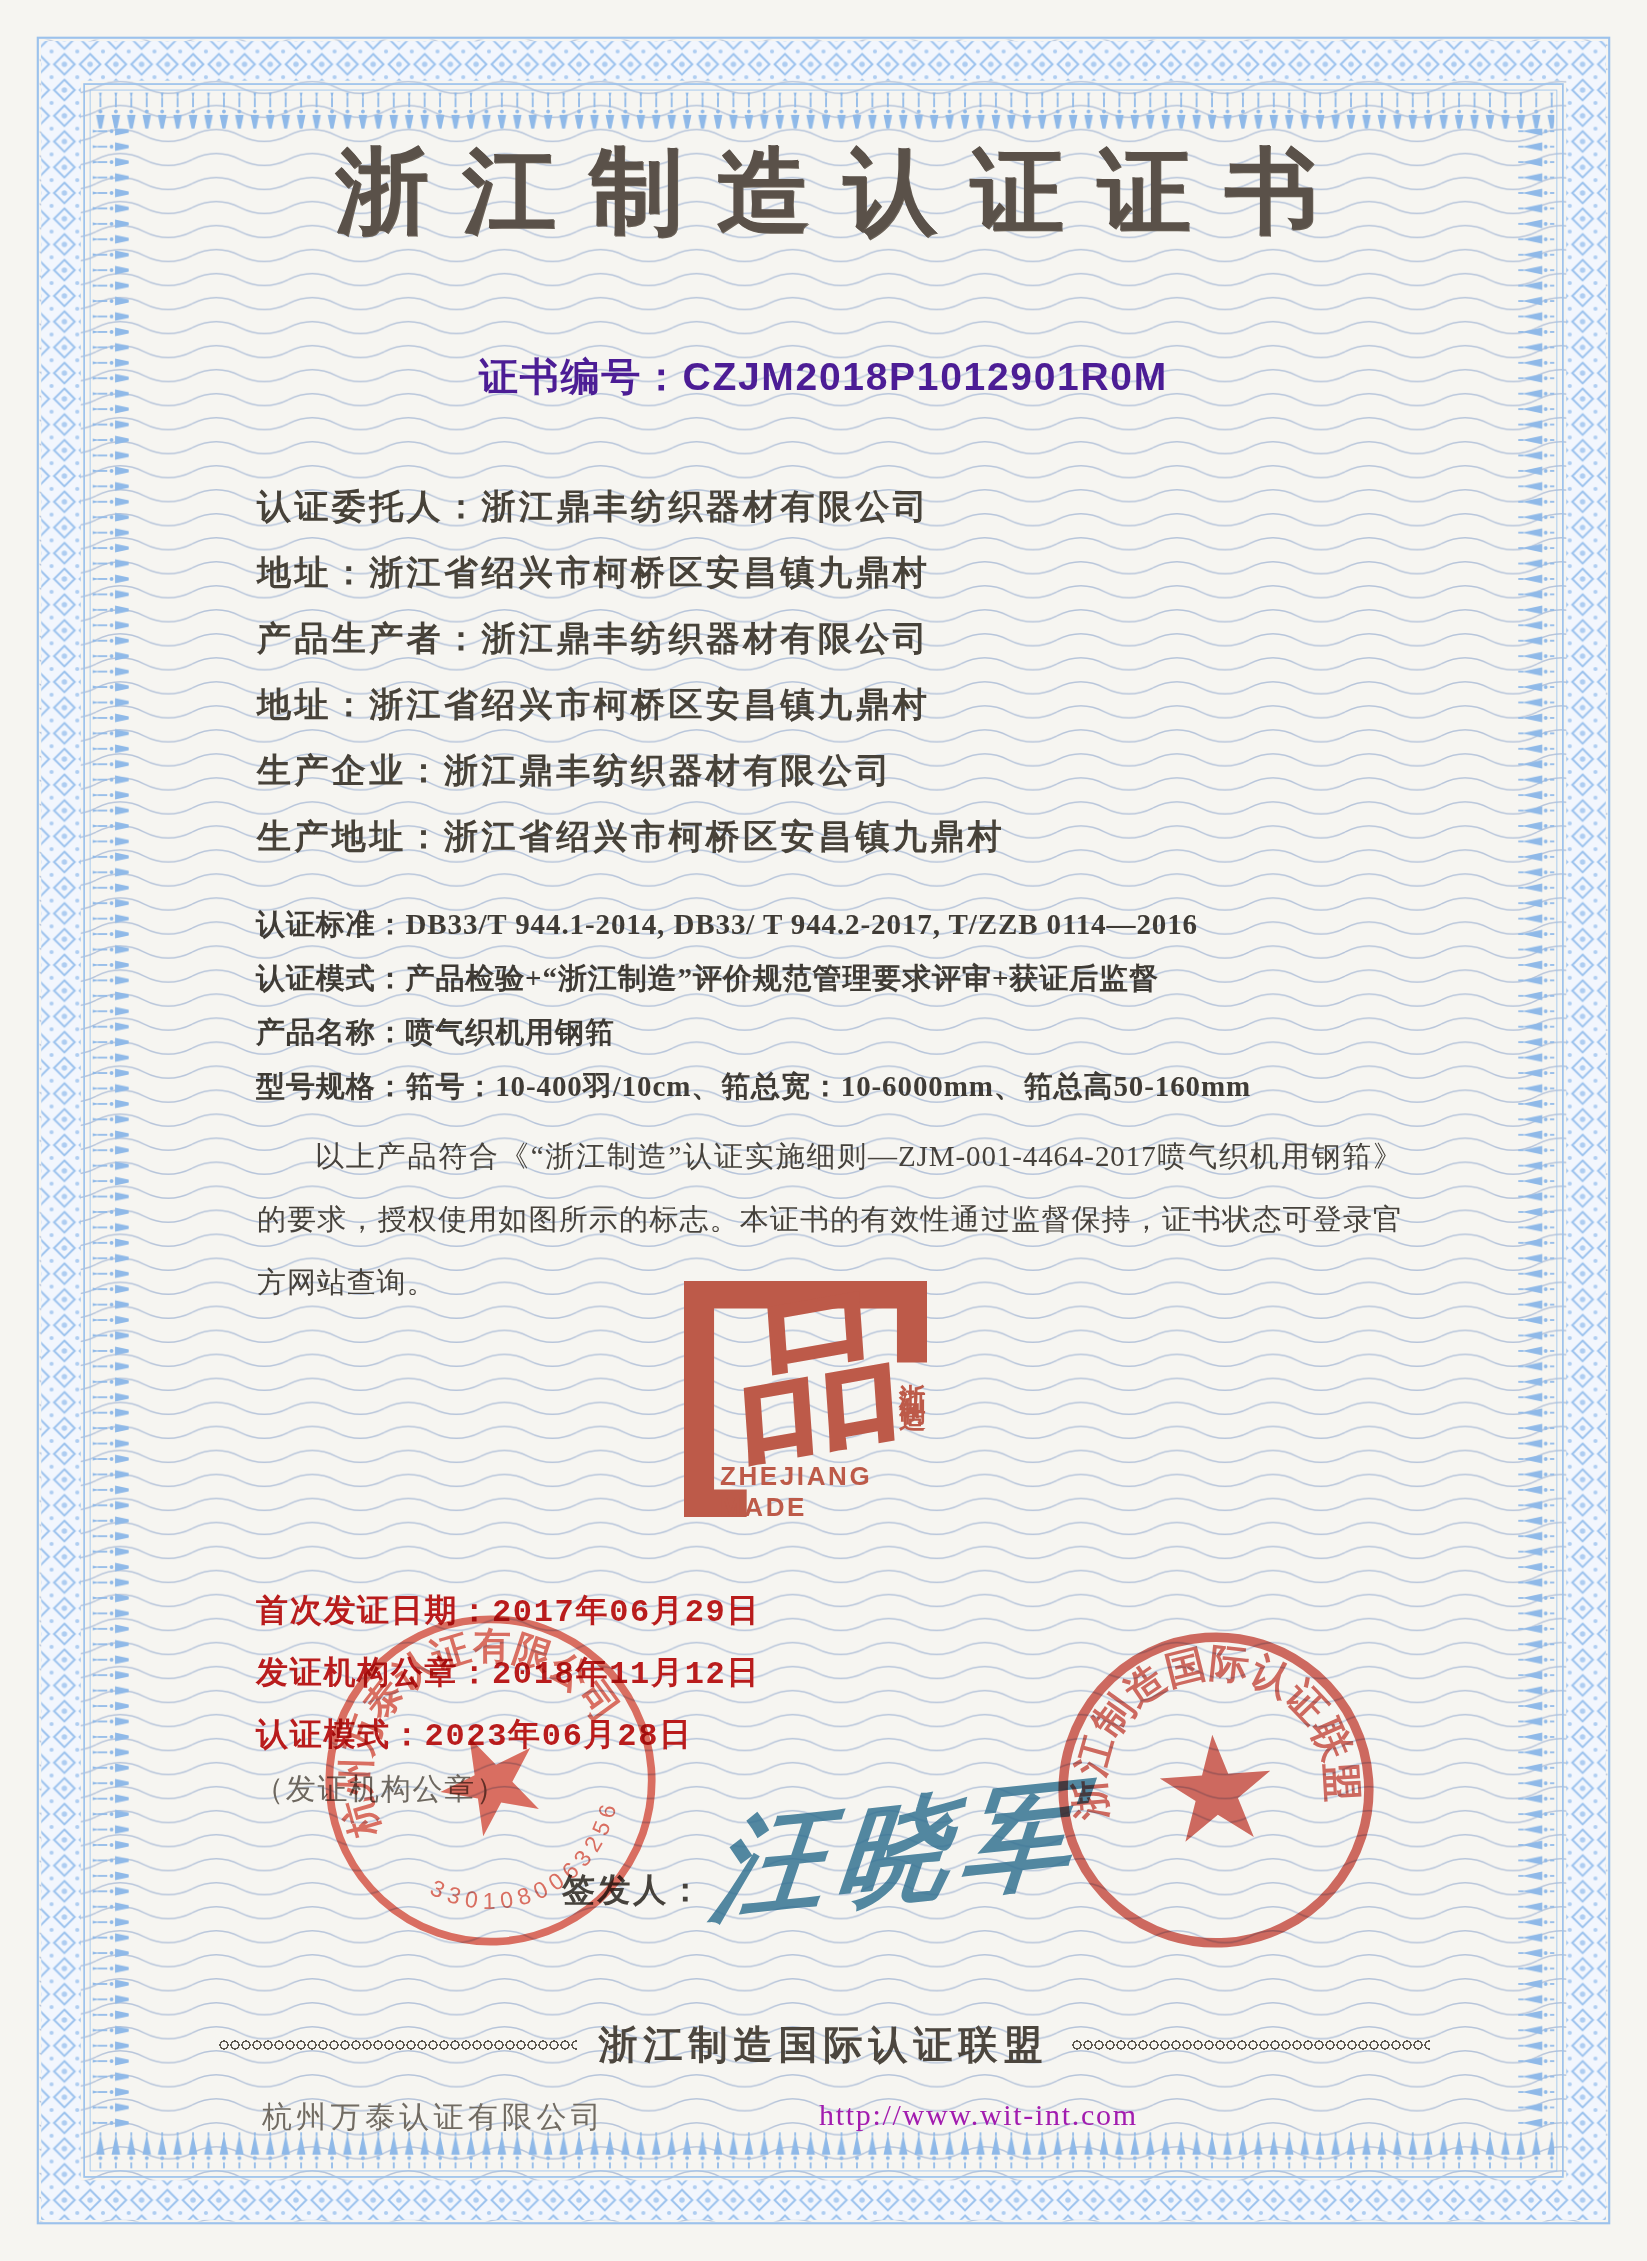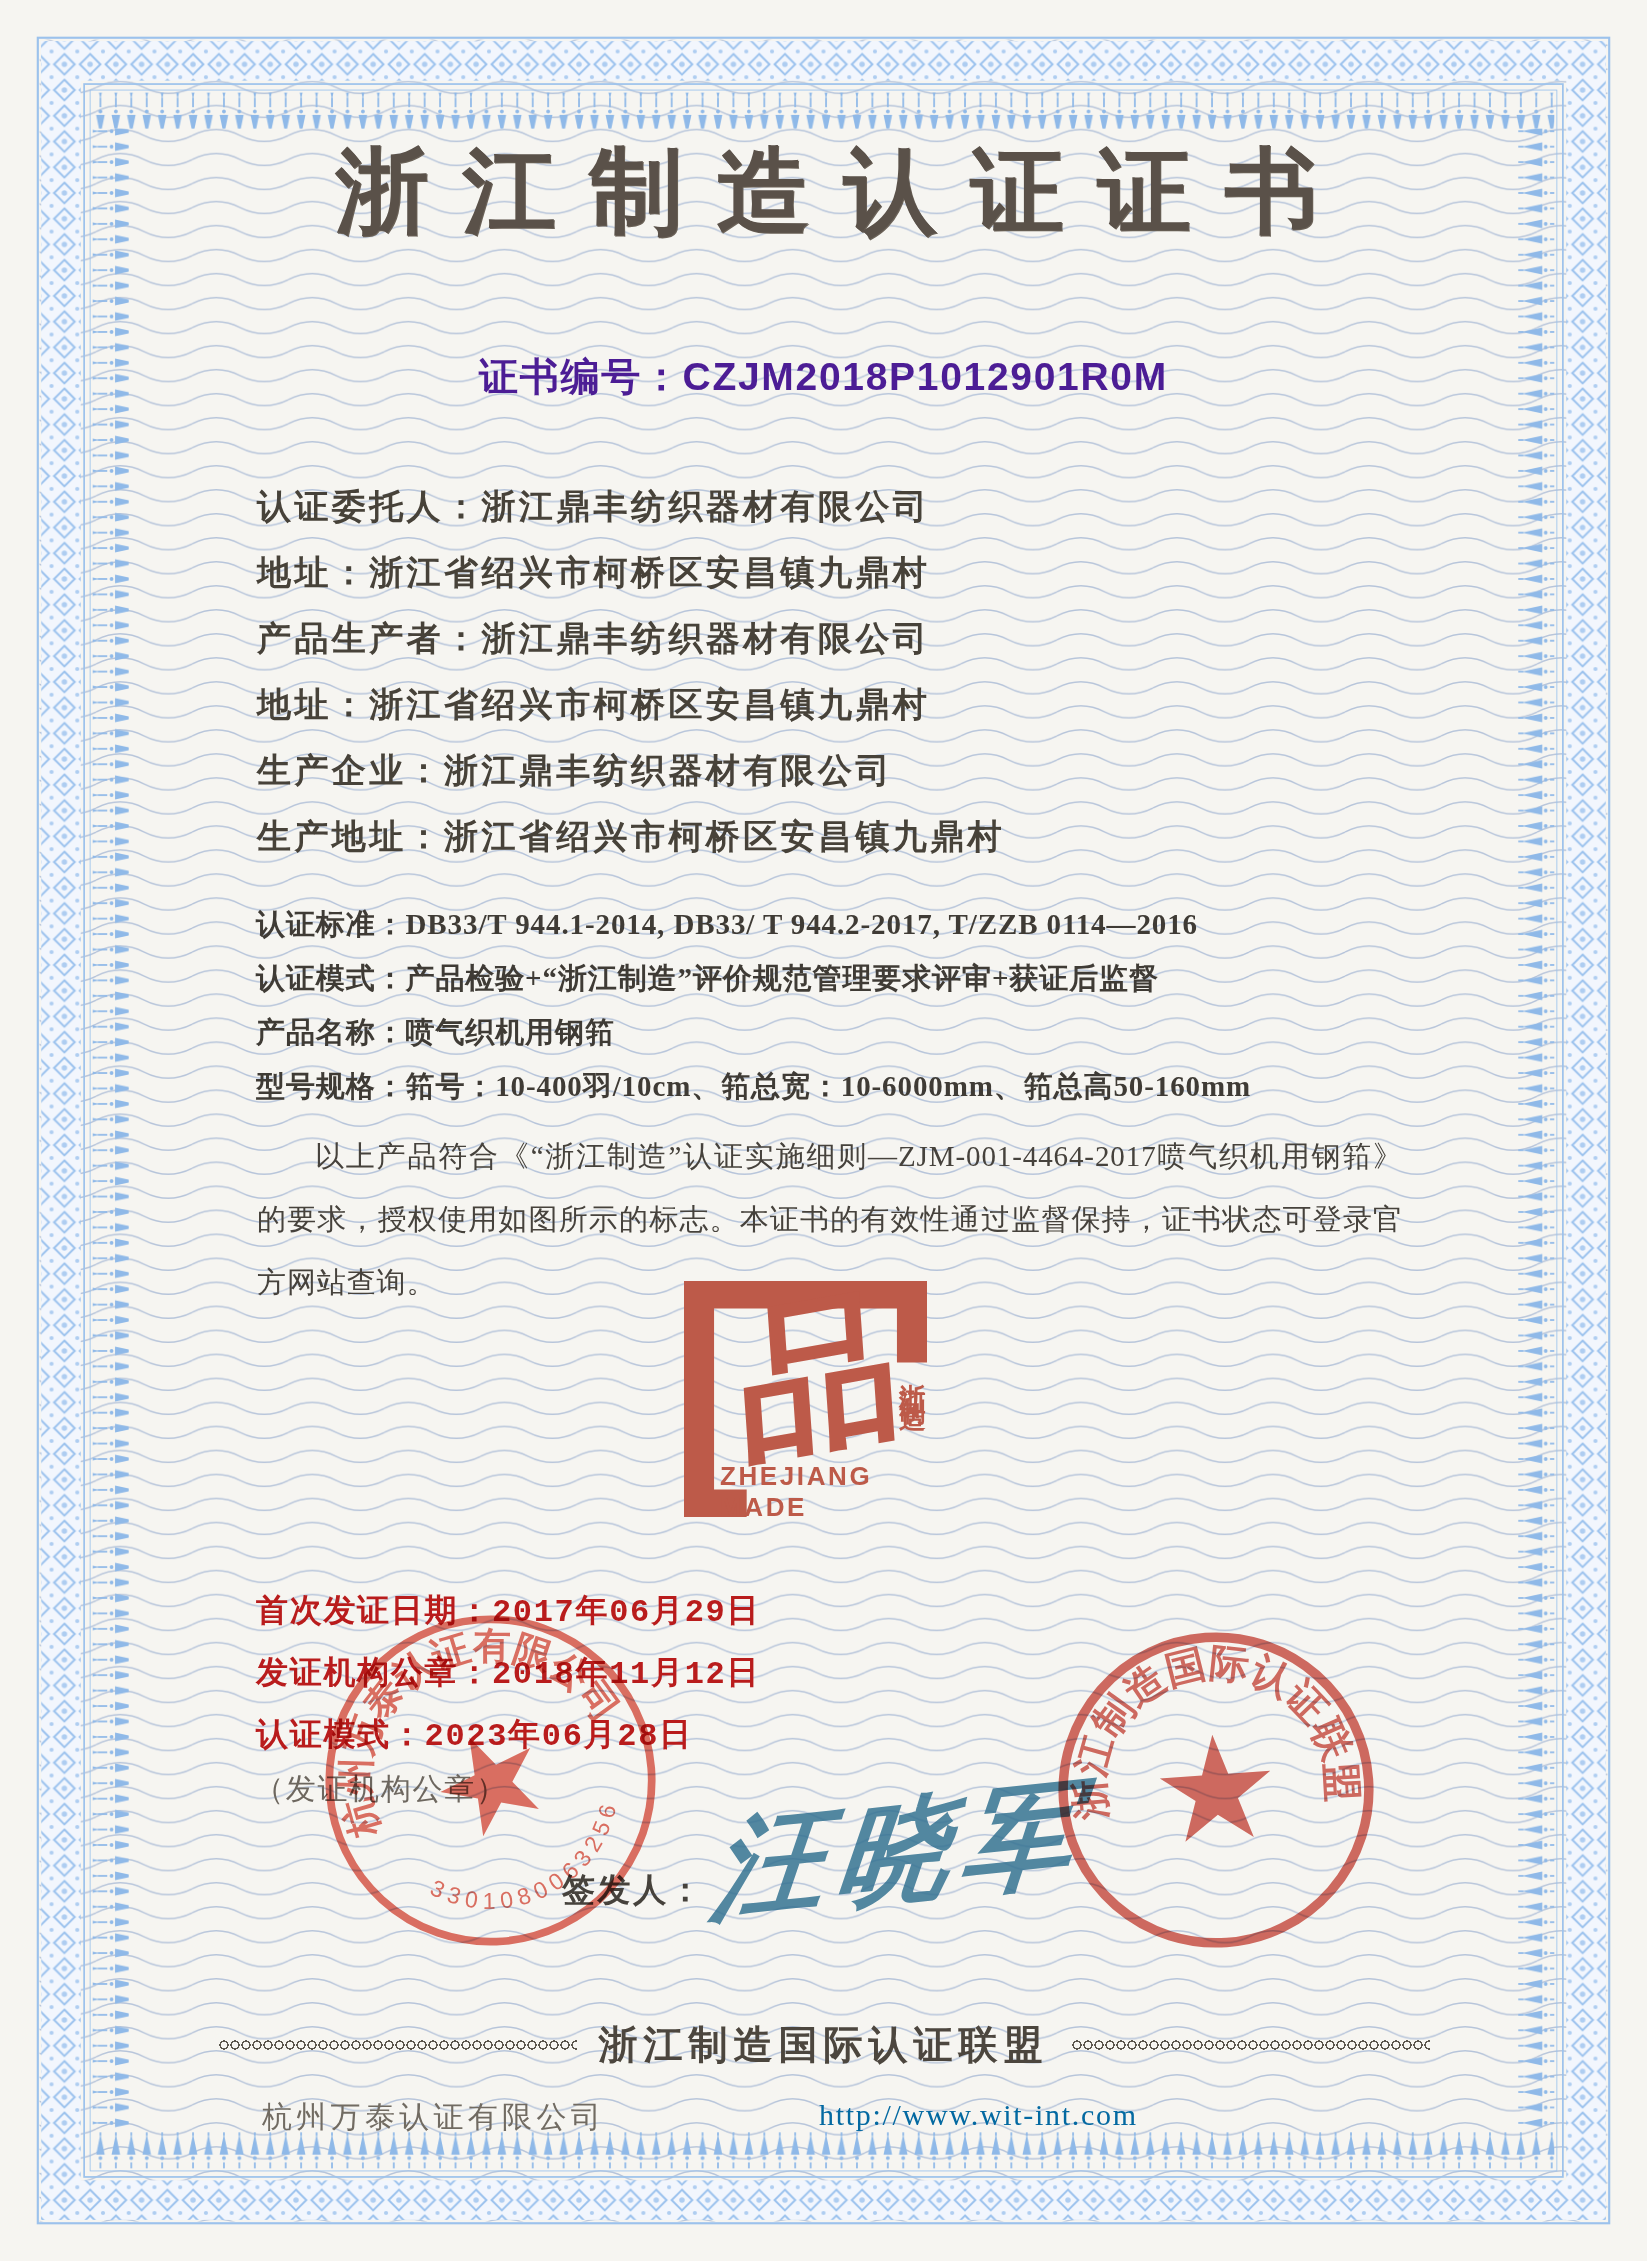--- a/index.html
+++ b/index.html
@@ -53,21 +53,21 @@
   .stamp-right{left:1052px;top:1626px;width:328px;height:328px;}
 
   .alliance-row{left:0;right:0;top:2018px;display:flex;align-items:center;
                 justify-content:center;gap:22px;}
   .ornament{width:359px;height:12px;
     background-image:radial-gradient(circle at 6px 6px,rgba(0,0,0,0) 0 3.1px,#5a554c 3.1px 4.6px,rgba(0,0,0,0) 4.7px);
     background-size:11px 12px;background-repeat:repeat-x;}
   .alliance-text{font-size:39px;font-weight:bold;color:#4c463e;letter-spacing:6px;}
 
   .footer-org{left:262px;top:2097px;font-size:30px;color:#716b62;letter-spacing:4.3px;}
-  .footer-url{left:819px;top:2098px;font-size:30px;color:#0369a1;letter-spacing:1.7px;}
+  .footer-url{left:819px;top:2098px;font-size:30px;color:#a21caf;letter-spacing:1.7px;}
 </style>
 </head>
 <body>
 
 <div class="page">
 
   <svg class="bg" width="1647" height="2261" viewBox="0 0 1920 2636">
     <defs>
       <pattern id="waves" width="112" height="28" patternUnits="userSpaceOnUse">
         <path d="M0 18 Q28 4 56 18 T112 18" fill="none" stroke="#b6c4da" stroke-width="1.7"></path>

